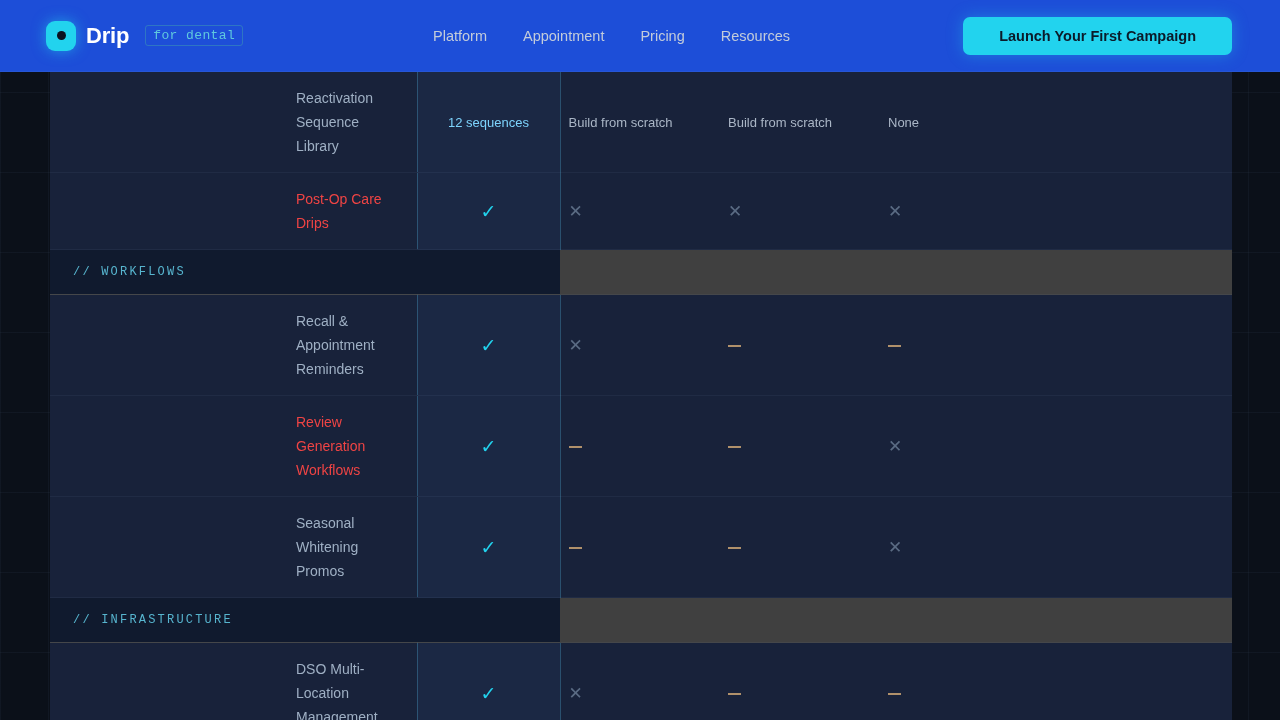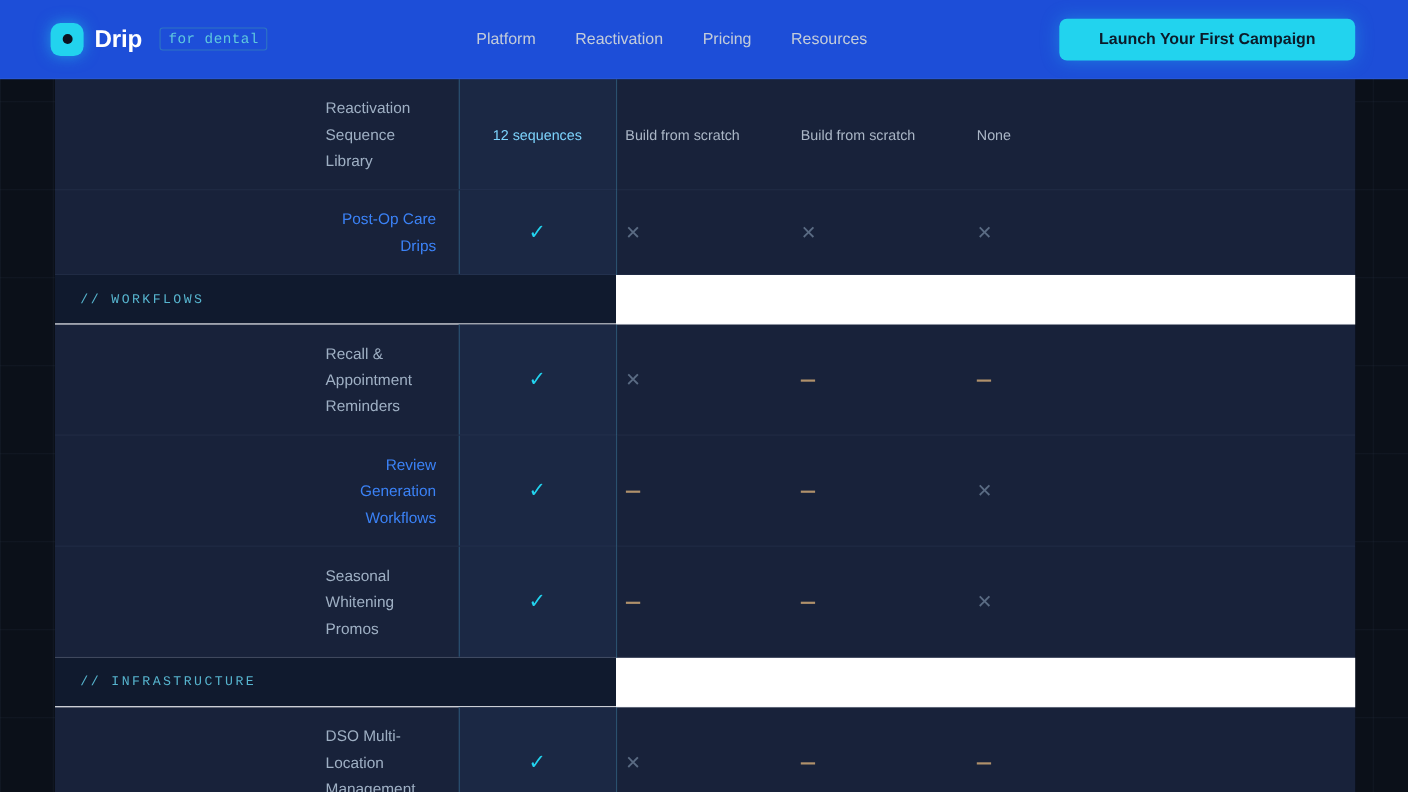--- a/index.html
+++ b/index.html
@@ -140,41 +140,41 @@
     vertical-align: middle;
     font-size: 14px;
   }
 
   
   .cell-feature {
     padding: 14px 20px 14px 246px;
     line-height: 24px;
     color: #9fb0c4;
   }
-  .cell-feature.hot { color: #3b82f6; text-align: right; }
+  .cell-feature.hot { color: #ef4444; }
 
   
   .cell-hero {
     text-align: center;
     background: #1b2844;
     border-left: 1px solid rgba(70,150,190,0.40);
     border-right: 1px solid rgba(70,150,190,0.40);
   }
   .cell-plain { padding: 28px 8px; }
 
   .val-text     { font-size: 13px; color: #aab6c6; line-height: 17px; }
   .val-hero-txt { font-size: 13px; color: #7dd3fc; }
 
   .icon-check { display: inline-block; font-size: 19px; color: #22d3ee; line-height: 1; }
   .icon-cross { display: inline-block; font-size: 17px; color: #5a6b83; line-height: 1; }
   .icon-dash  { display: inline-block; width: 13px; height: 2px; background: #b0916b; vertical-align: middle; }
 
   
   .row-section td {
-    background: #ffffff;
+    background: #404040;
     border-bottom: 1px solid rgba(140,170,210,0.07);
     padding: 0;
   }
   .section-band {
     height: 44px;
     display: flex;
     align-items: center;
     width: 814px;
     padding-left: 23px;
     background: #101a2e;
@@ -197,21 +197,21 @@
   <div class="brand">
     <span class="logo-mark">
       <span class="logo-dot"></span>
     </span>
     <span class="brand-name">Drip</span>
     <span class="brand-badge">for dental</span>
   </div>
 
   <nav id="main-nav">
     <a class="nav-link" href="#">Platform</a>
-    <a class="nav-link" href="#">Reactivation</a>
+    <a class="nav-link" href="#">Appointment</a>
     <a class="nav-link" href="#">Pricing</a>
     <a class="nav-link" href="#">Resources</a>
   </nav>
 
   <button id="cta-button">Launch Your First Campaign</button>
 </header>
 
 <div id="compare-wrap">
   <table class="ctable">
     <colgroup>

